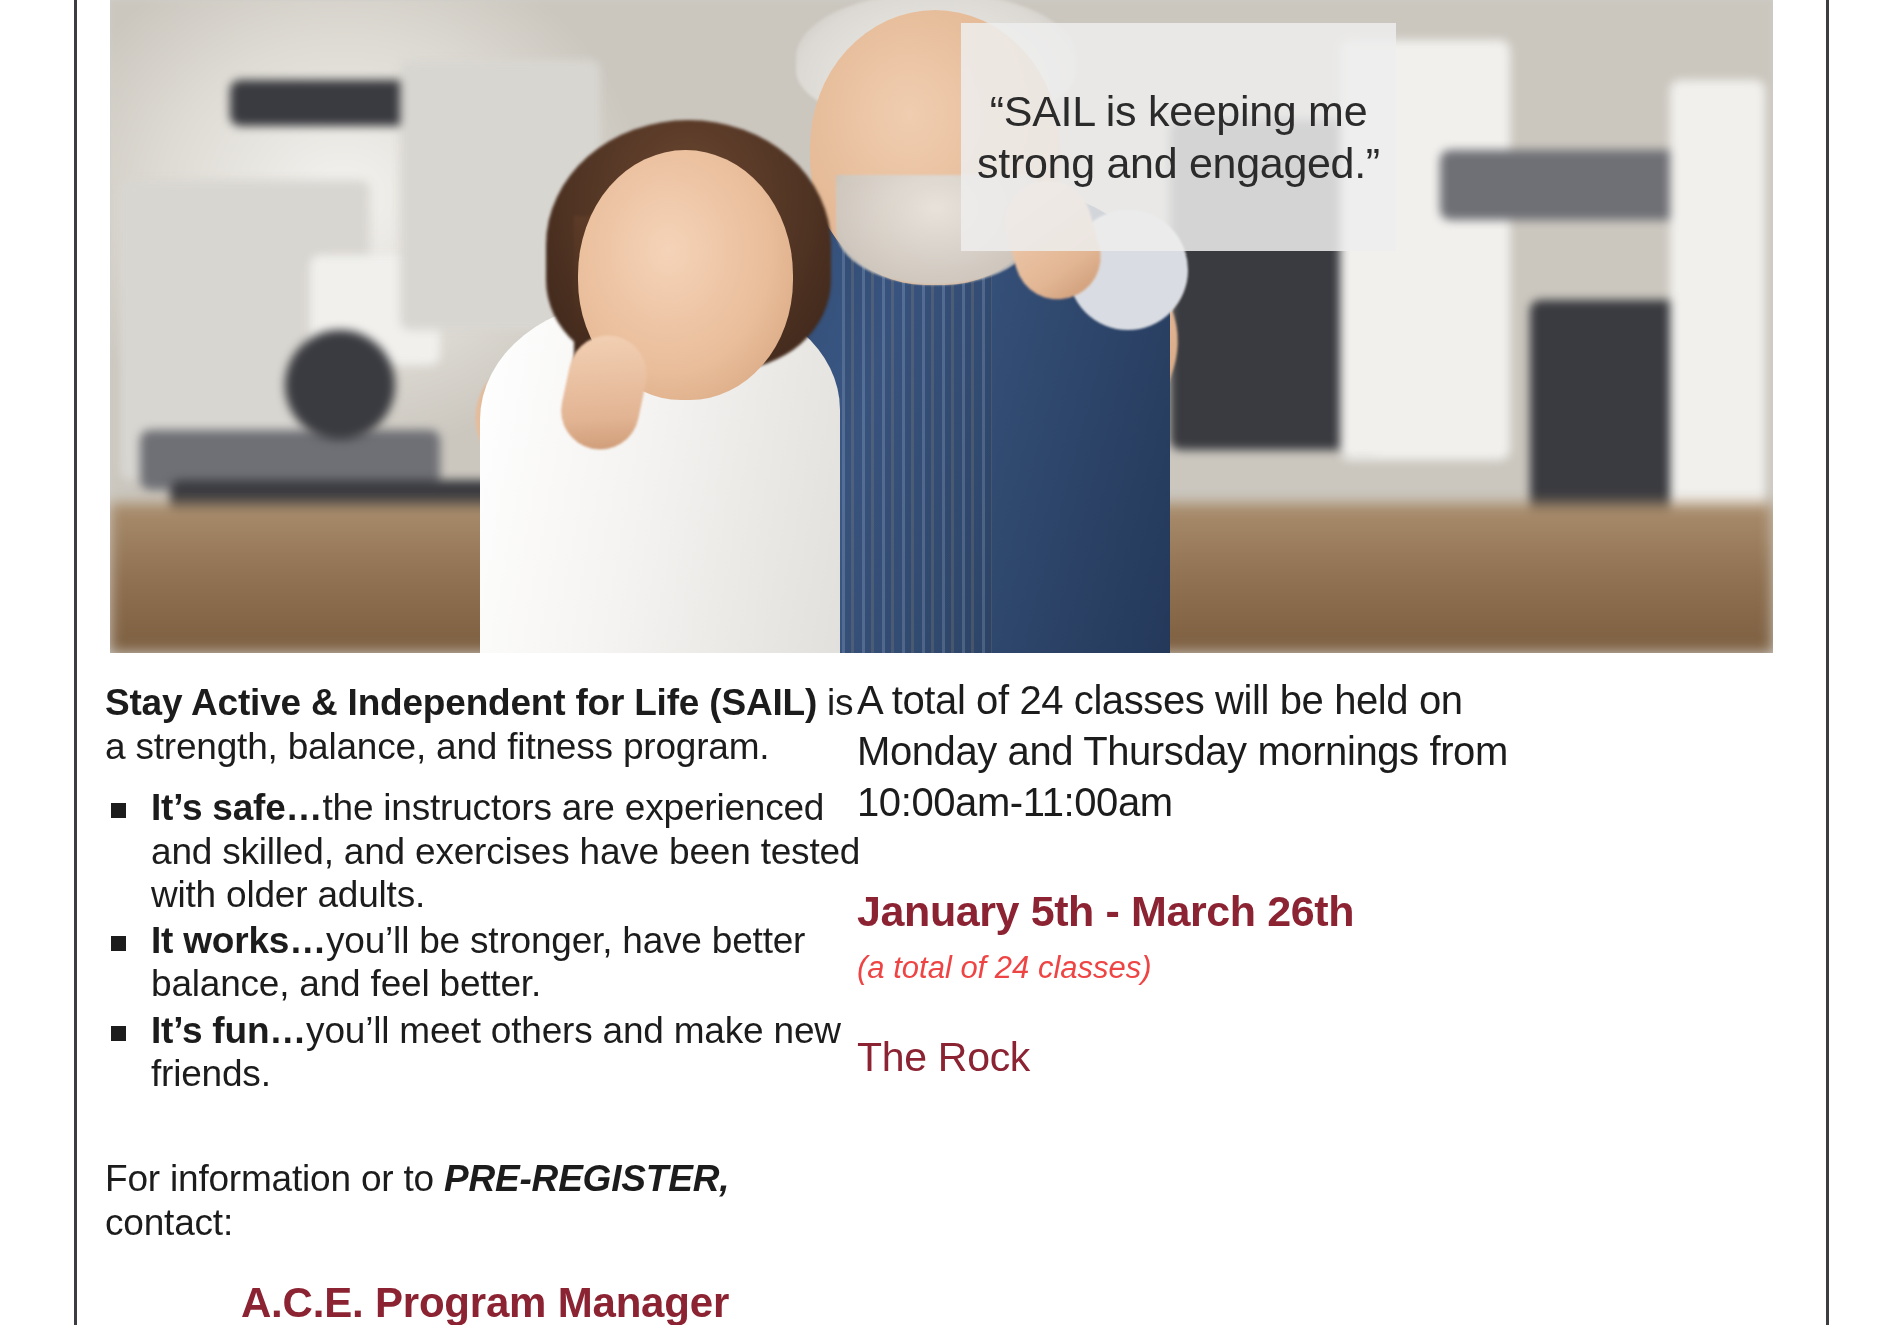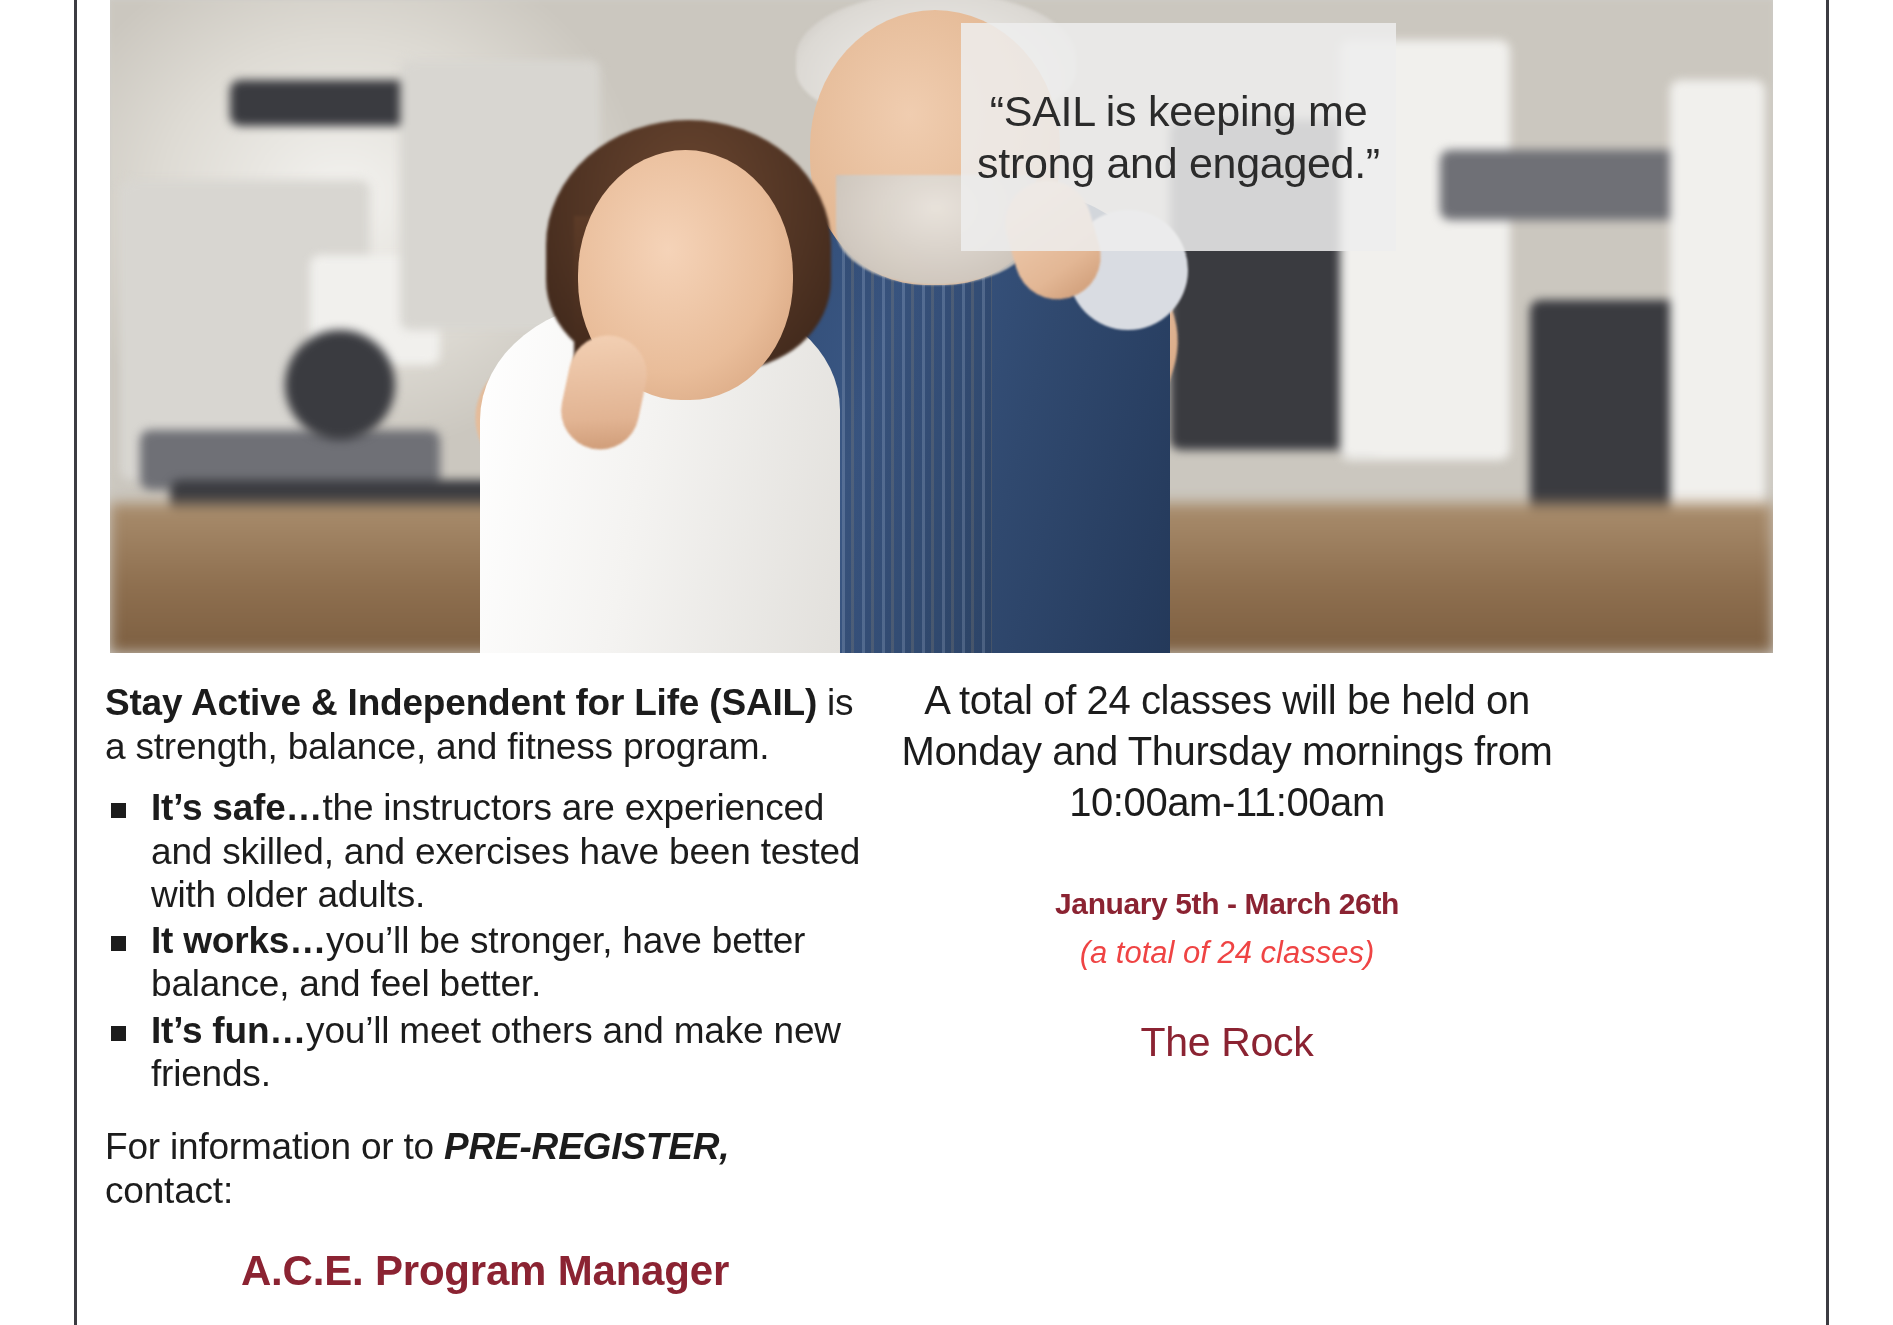--- a/index.html
+++ b/index.html
@@ -125,47 +125,47 @@
   }
   #quote-text {
     font-size:43px; line-height:1.22; color:#2b2b2b; text-align:center;
     letter-spacing:-.3px; padding:0 14px; font-weight:400;
   }
 
   
   #columns { position:absolute; left:0; top:653px; width:1749px; }
 
   #left-col  { position:absolute; left:28px; top:28px; width:760px; }
-  #right-col { position:absolute; left:800px; top:22px; width:700px; text-align:center; }
+  #right-col { position:absolute; left:780px; top:22px; width:700px; text-align:left; }
 
   .lead { font-size:37px; line-height:1.18; color:#1c1c1c; letter-spacing:-.2px; }
   .lead b { font-weight:bold; }
 
   ul#benefits { list-style:none; margin:18px 0 0 0; }
   ul#benefits li {
     position:relative; padding-left:46px; margin-bottom:3px;
     font-size:37px; line-height:1.17; color:#1c1c1c; letter-spacing:-.2px;
   }
   ul#benefits li .bullet {
     position:absolute; left:6px; top:17px; width:15px; height:15px; background:#1c1c1c;
   }
   ul#benefits li b { font-weight:bold; }
 
-  #prereg { margin-top:30px; font-size:37px; line-height:1.18; color:#1c1c1c; letter-spacing:-.2px; }
+  #prereg { margin-top:62px; font-size:37px; line-height:1.18; color:#1c1c1c; letter-spacing:-.2px; }
   #prereg i { font-style:italic; font-weight:bold; }
 
   #contact-role {
     margin-top:34px; text-align:center; font-size:42px; font-weight:bold;
     color:#8b2332; letter-spacing:-.2px; white-space:nowrap;
   }
 
   
   #schedule { font-size:40px; line-height:1.28; color:#1c1c1c; letter-spacing:-.4px; }
   #date-range {
-    margin-top:58px; font-size:30px; font-weight:bold; color:#8b2332; letter-spacing:-.4px;
+    margin-top:58px; font-size:43px; font-weight:bold; color:#8b2332; letter-spacing:-.4px;
   }
   #date-note { font-size:31px; font-style:italic; font-weight:normal; color:#ef4444; margin-top:14px; }
   #venue { margin-top:48px; font-size:41px; font-weight:normal; color:#8b2332; letter-spacing:-.3px; }
   #address { font-size:38px; line-height:1.22; color:#8b2332; margin-top:6px; letter-spacing:-.3px; }
 </style>
 </head>
 <body>
 
 <div id="page-border-left"></div>
 <div id="page-border-right"></div>

